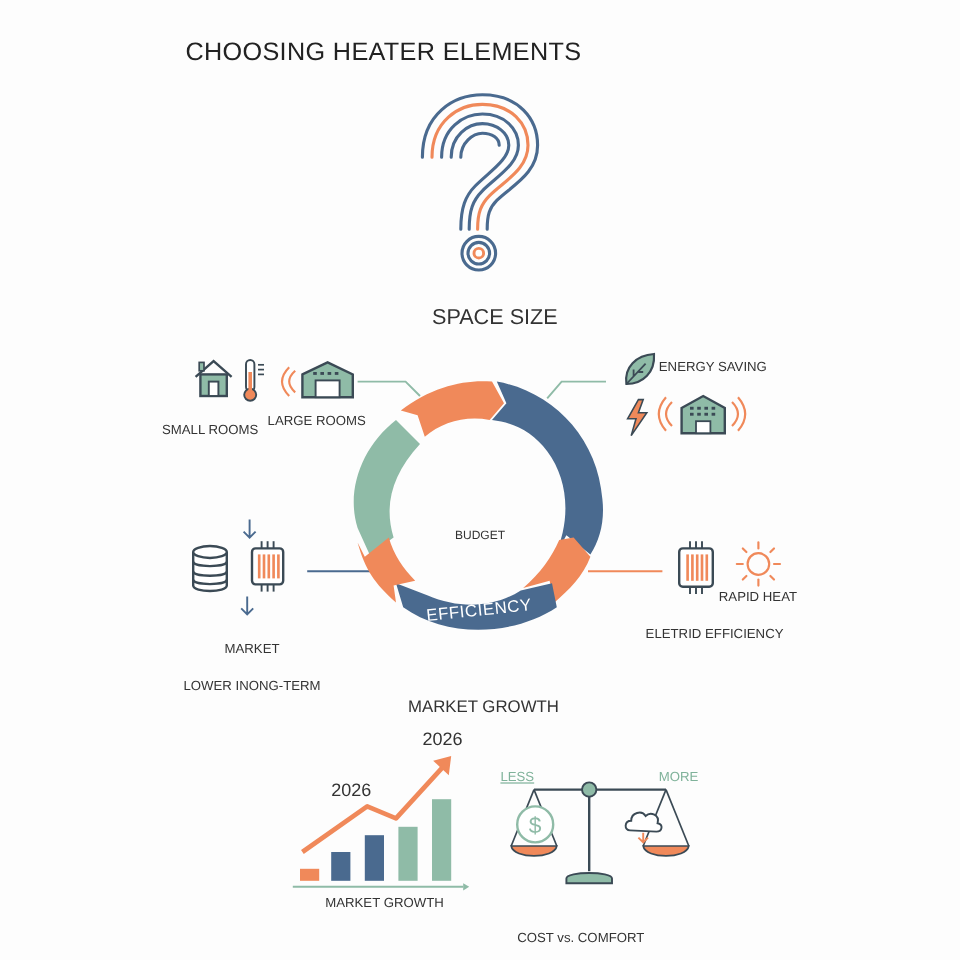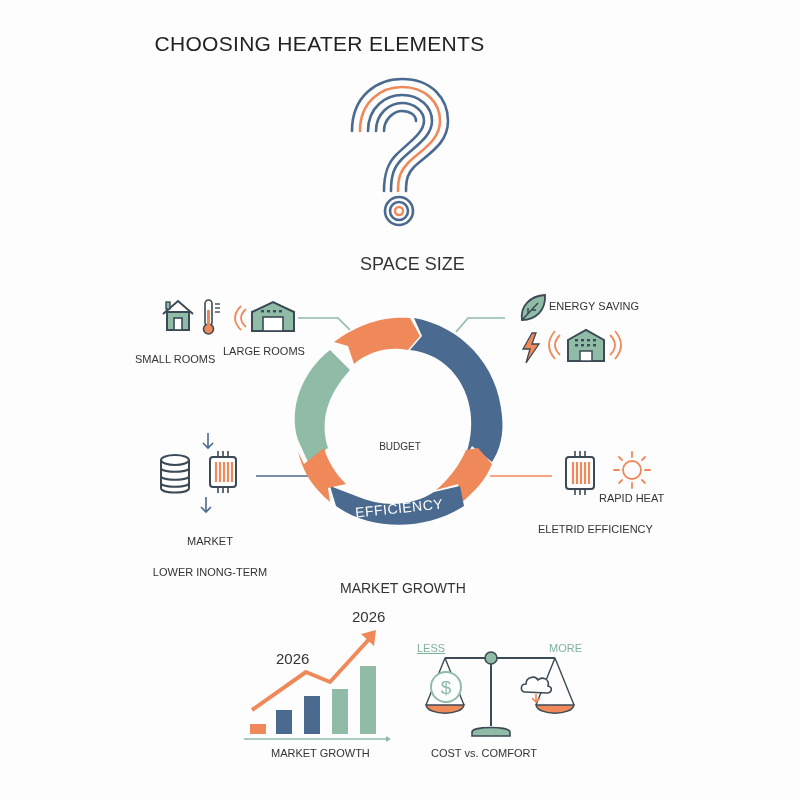--- a/index.html
+++ b/index.html
@@ -230,13 +230,13 @@
   <path d="M116 55 L154 55 C152 66 118 66 116 55 Z" fill="#f0895a" stroke="#3b4a55" stroke-width="1.4"></path>
 </svg>
 <svg style="left:429px;top:670px;" width="34" height="34" viewBox="0 0 34 34">
   <circle cx="17" cy="17" r="15" fill="#fff" stroke="#8fbba7" stroke-width="2"></circle>
   <text x="17" y="24" text-anchor="middle" font-size="19" fill="#8fbba7" font-family="Liberation Sans, sans-serif">$</text>
 </svg>
 <svg style="left:519px;top:672px;" width="34" height="34" viewBox="0 0 34 34">
   <path d="M6 20 C1 20 1 12 7 12 C7 5 16 3 19 8 C23 4 31 7 29 14 C34 15 33 21 28 21 Z" fill="#fff" stroke="#3b4a55" stroke-width="1.6"></path>
   <path d="M17 22 L17 30 M13 26 L17 30 L21 26" fill="none" stroke="#f0895a" stroke-width="1.6"></path>
 </svg>
-<div class="abs label" style="left:431px;top:747px;">COST vs. COMFORT</div>
+<div class="abs label" style="left:431px;top:776px;">COST vs. COMFORT</div>
 
 </body></html>

